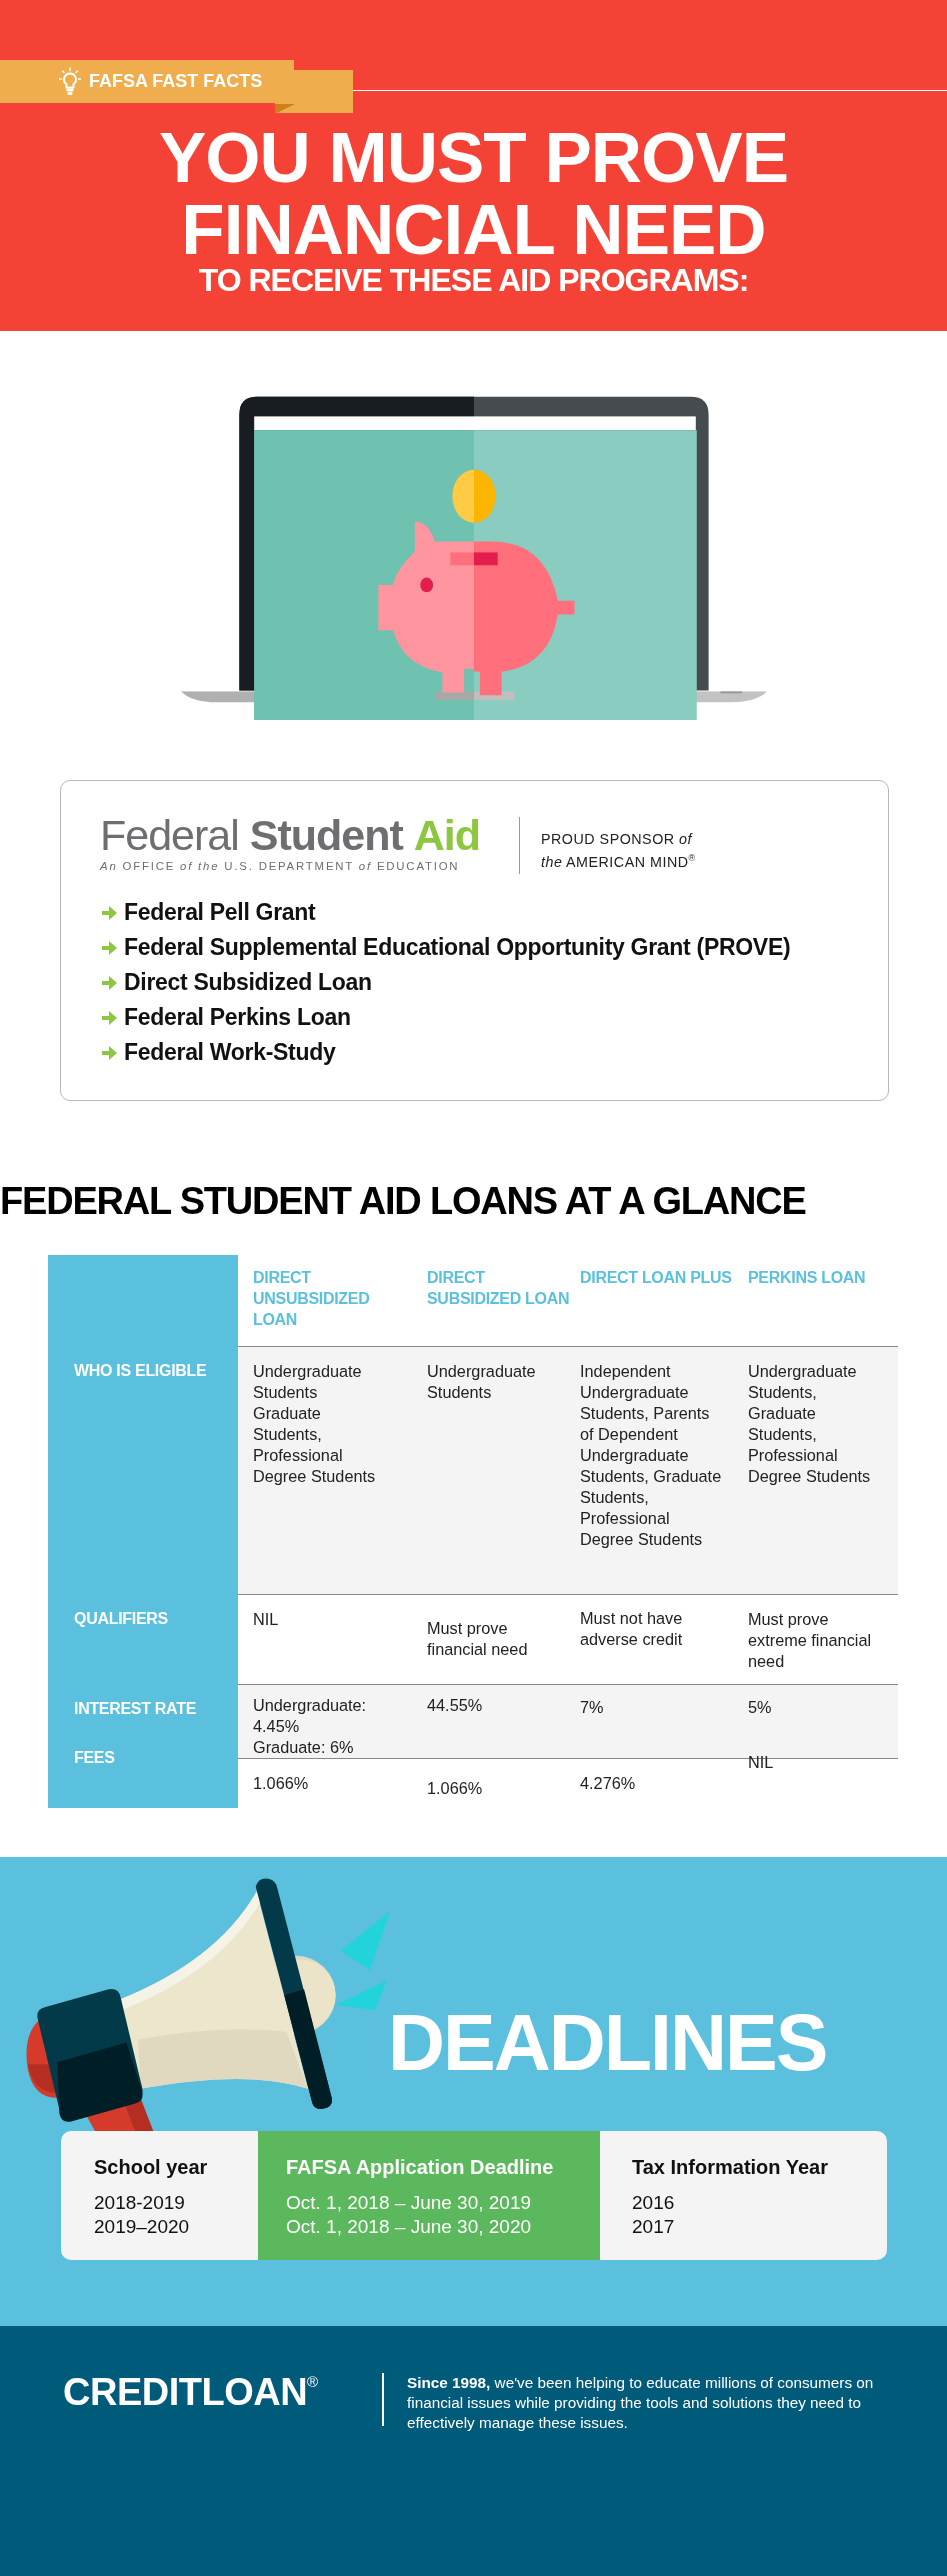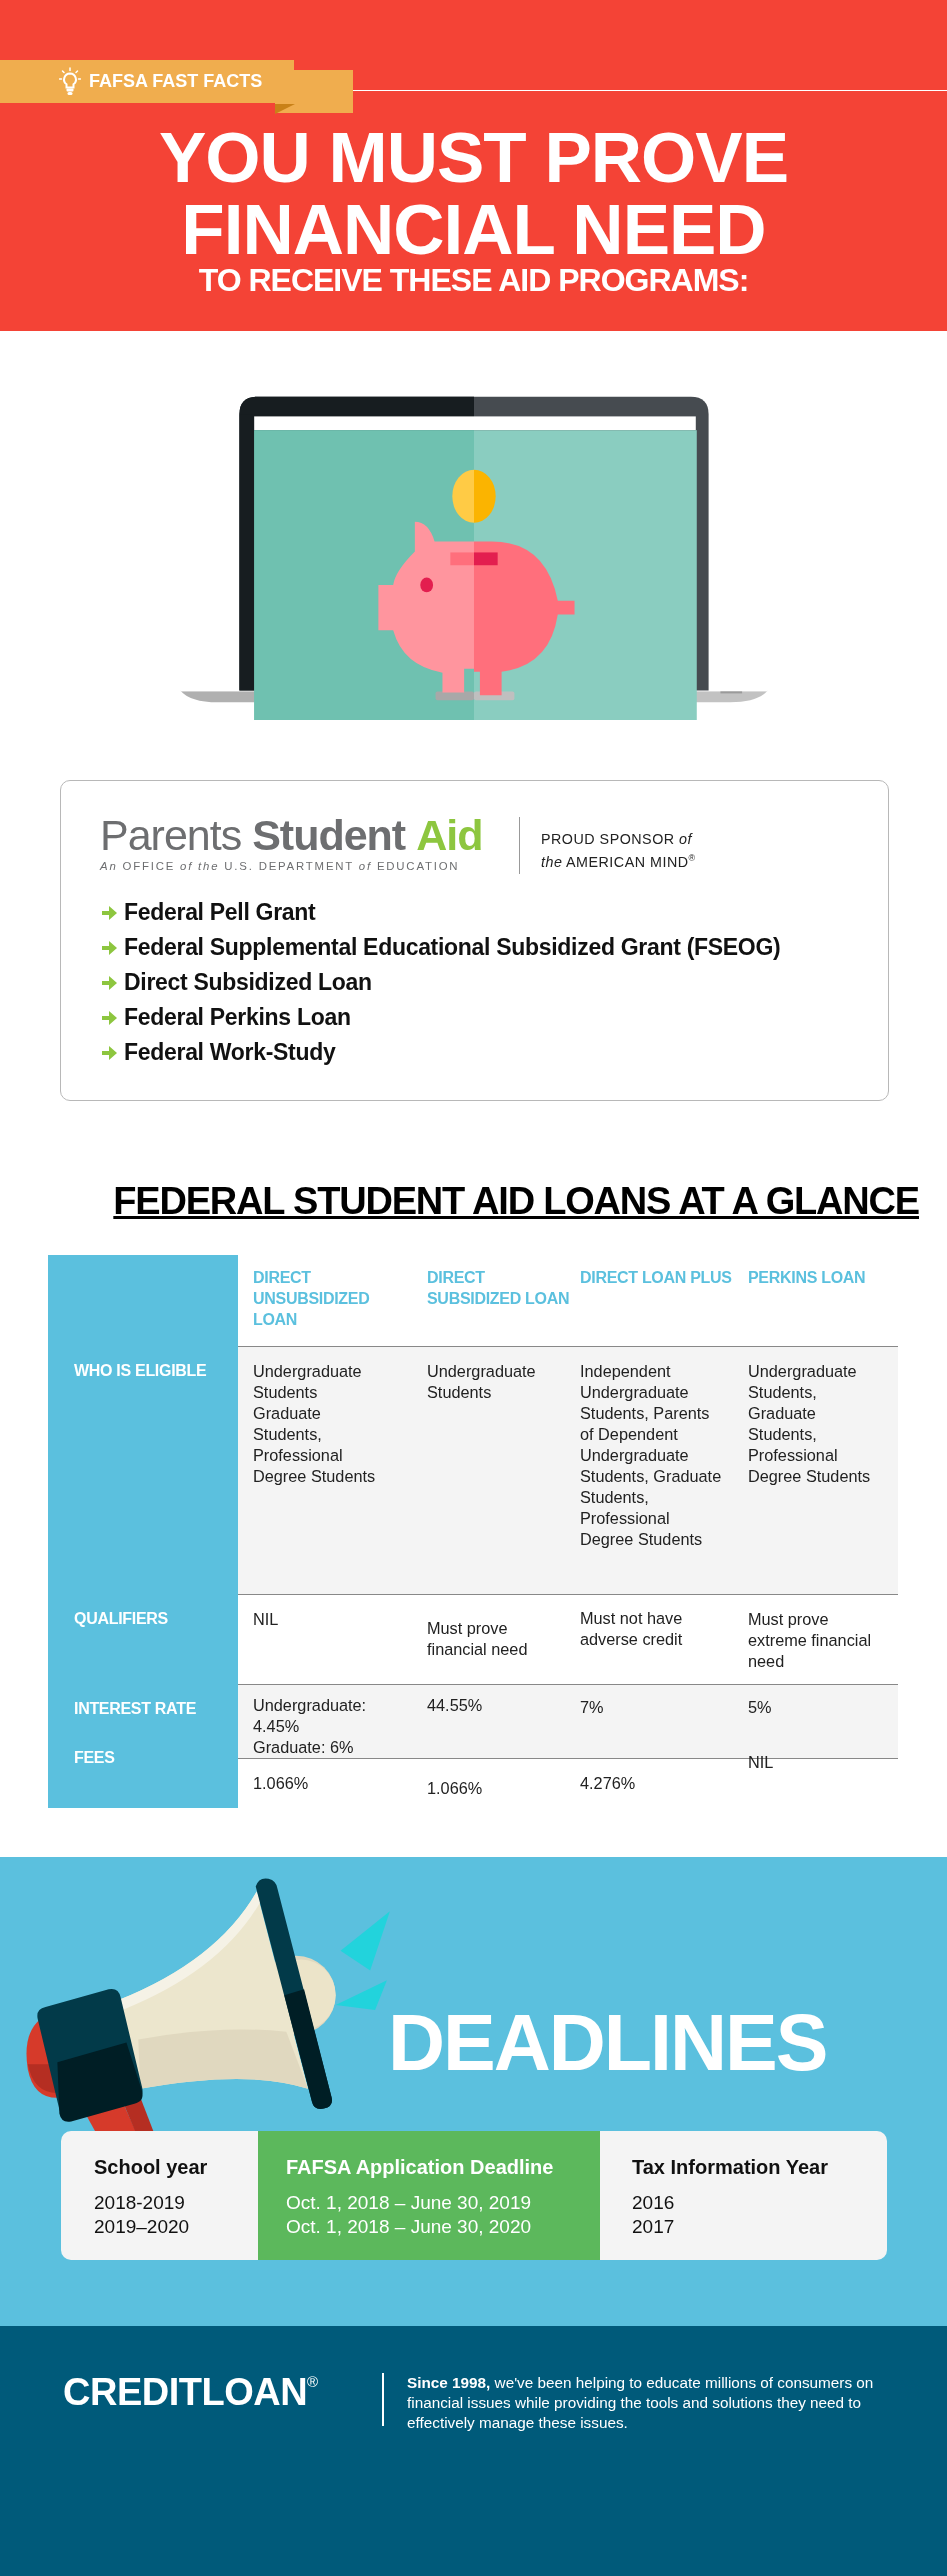--- a/index.html
+++ b/index.html
@@ -31,21 +31,21 @@
   .fsa-logo-main .w3 { font-weight: bold; color: #8dc63f; }
   .fsa-logo-sub { font-size: 11.4px; letter-spacing: 1.8px; color: #6d6e70; margin-top: 2px; white-space: nowrap; }
   .fsa-logo-sub i { font-style: italic; }
   .fsa-divider { position: absolute; left: 458px; top: 36px; width: 1px; height: 57px; background: #999; }
   .fsa-sponsor { position: absolute; left: 480px; top: 49px; font-size: 14.3px; line-height: 19px; color: #222; letter-spacing: 0.5px; }
   .fsa-list { position: absolute; left: 39px; top: 114px; list-style: none; }
   .fsa-list li { display: flex; align-items: center; height: 35px; font-size: 23px; font-weight: bold; color: #111; letter-spacing: -0.3px; }
   .arrow { width: 18px; height: 18px; margin-right: 6px; flex: none; }
 
   
-  .loans-title { position: absolute; left: 0; top: 1180px; width: 919px; text-align: right; font-size: 38px; font-weight: bold; letter-spacing: -1.2px; color: #000; text-decoration: underline; }
+  .loans-title { position: absolute; left: 0; top: 1180px; width: 919px; text-align: left; font-size: 38px; font-weight: bold; letter-spacing: -1.2px; color: #000; }
   .table-wrap { position: absolute; left: 48px; top: 1255px; width: 850px; height: 553px; }
   .rowhead-bg { position: absolute; left: 0; top: 0; width: 190px; height: 553px; background: #5bc0de; }
   .row { position: absolute; left: 0; width: 850px; }
   .row .rh { position: absolute; left: 26px; top: 16px; width: 163px; color: #fff; font-weight: bold; font-size: 16px; letter-spacing: -0.3px; }
   .row .cells { position: absolute; left: 190px; right: 0; top: 0; bottom: 0; }
   .row.gray .cells { background: #f4f4f4; }
   .row.lined .cells { border-top: 1.5px solid #888; }
   .cell { position: absolute; top: 14px; font-size: 16.3px; line-height: 21px; color: #222; }
   .c0 { left: 15px; width: 158px; }
   .c1 { left: 189px; width: 148px; }
@@ -151,21 +151,21 @@
   <path d="M320 169 h-40 q-6 -20 -20 -20 v30 q-20 20 -22 34 h-15 v46 h15 q10 36 50 43 v20 h22 v-24 h10 z" fill="#ff959e"></path>
   <path d="M320 169 h18 q55 0 67 60 h17 v14 h-17 q-8 52 -57 58 v24 h-22 v-24 h-6 z" fill="#ff6f7c"></path>
   <rect x="296" y="180" width="24" height="13" fill="#ff6f7c"></rect>
   <rect x="320" y="180" width="24" height="13" fill="#e31e4f"></rect>
   <ellipse cx="272" cy="213" rx="6.5" ry="7.5" fill="#e31e4f"></ellipse>
 </svg>
 
 <section class="fsa-box">
   <div class="fsa-logo">
     <div class="fsa-logo-main">
-      <span class="w1">Parents</span>
+      <span class="w1">Federal</span>
       <span class="w2">Student</span>
       <span class="w3">Aid</span>
     </div>
     <div class="fsa-logo-sub"><i>An</i><span> OFFICE </span><i>of the</i><span> U.S. DEPARTMENT </span><i>of</i><span> EDUCATION</span></div>
   </div>
   <div class="fsa-divider"></div>
   <div class="fsa-sponsor">
     <div><span>PROUD SPONSOR </span><i>of</i></div>
     <div><i>the</i><span> AMERICAN MIND</span><sup style="font-size:9px">®</sup></div>
   </div>
@@ -173,21 +173,21 @@
     <li>
       <svg class="arrow" viewBox="0 0 18 18">
           <path d="M2 7 h7 v-5 l8 7 l-8 7 v-5 h-7 z" fill="#8dc63f"></path>
         </svg>
       <span>Federal Pell Grant</span>
     </li>
     <li>
       <svg class="arrow" viewBox="0 0 18 18">
           <path d="M2 7 h7 v-5 l8 7 l-8 7 v-5 h-7 z" fill="#8dc63f"></path>
         </svg>
-      <span>Federal Supplemental Educational Subsidized Grant (FSEOG)</span>
+      <span>Federal Supplemental Educational Opportunity Grant (PROVE)</span>
     </li>
     <li>
       <svg class="arrow" viewBox="0 0 18 18">
           <path d="M2 7 h7 v-5 l8 7 l-8 7 v-5 h-7 z" fill="#8dc63f"></path>
         </svg>
       <span>Direct Subsidized Loan</span>
     </li>
     <li>
       <svg class="arrow" viewBox="0 0 18 18">
           <path d="M2 7 h7 v-5 l8 7 l-8 7 v-5 h-7 z" fill="#8dc63f"></path>

